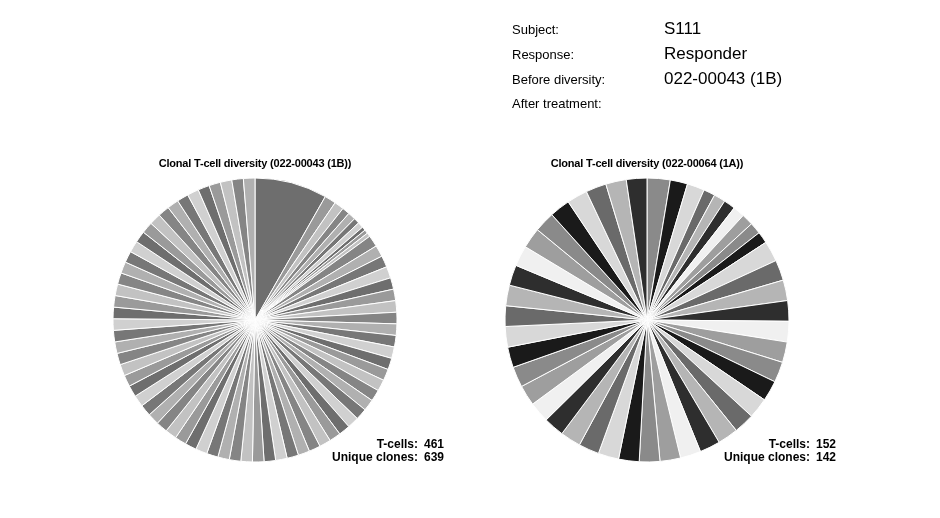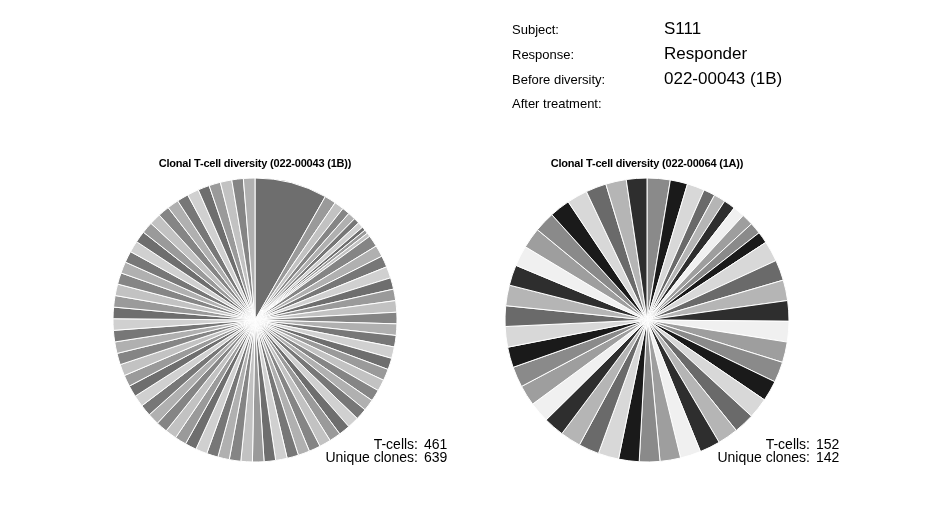--- a/index.html
+++ b/index.html
@@ -70,22 +70,22 @@
     transform: translateX(-50%);
     display: block;
   }
 
   
   .stats {
     position: absolute;
     right: 0;
     bottom: -8px;
     text-align: right;
-    font-size: 14px;
-    font-weight: normal;
+    font-size: 12px;
+    font-weight: bold;
     line-height: 13px;
   }
   .stats .srow { white-space: nowrap; }
   .stats .sval { display: inline-block; min-width: 26px; text-align: left; padding-left: 6px; }
 </style>
 </head>
 <body>
 
 <div id="info-block">
   <div class="info-row">

